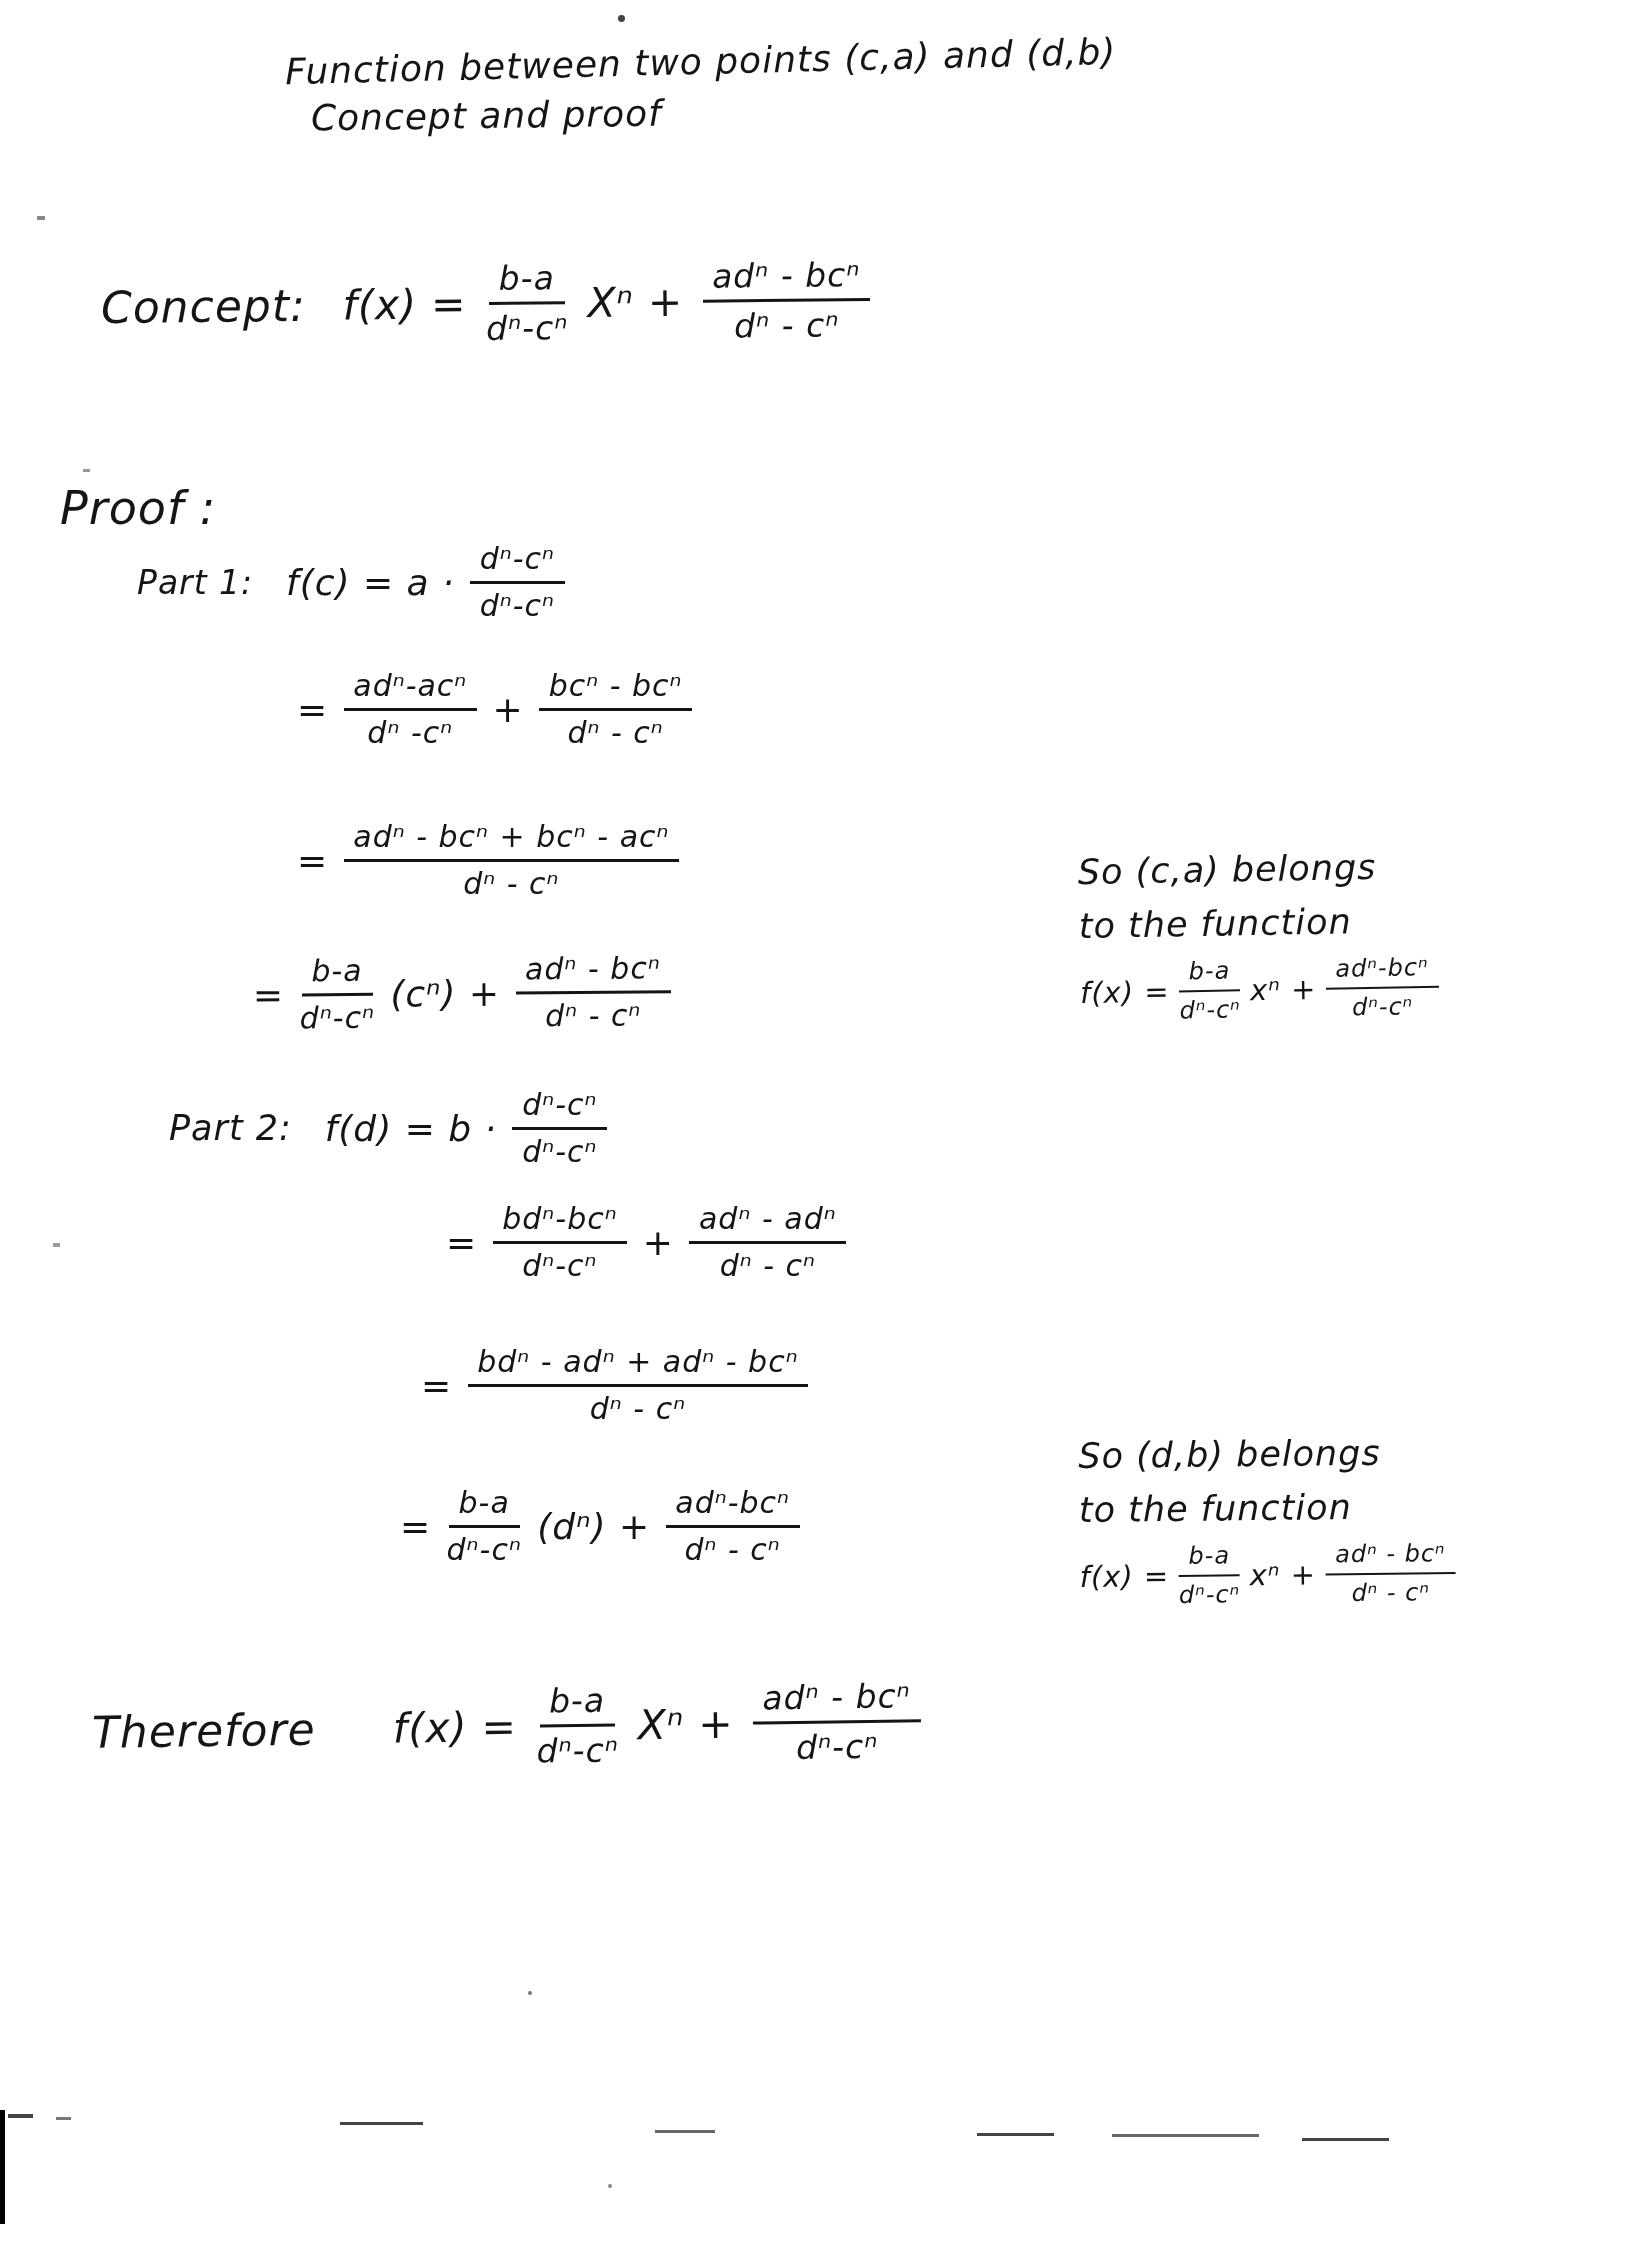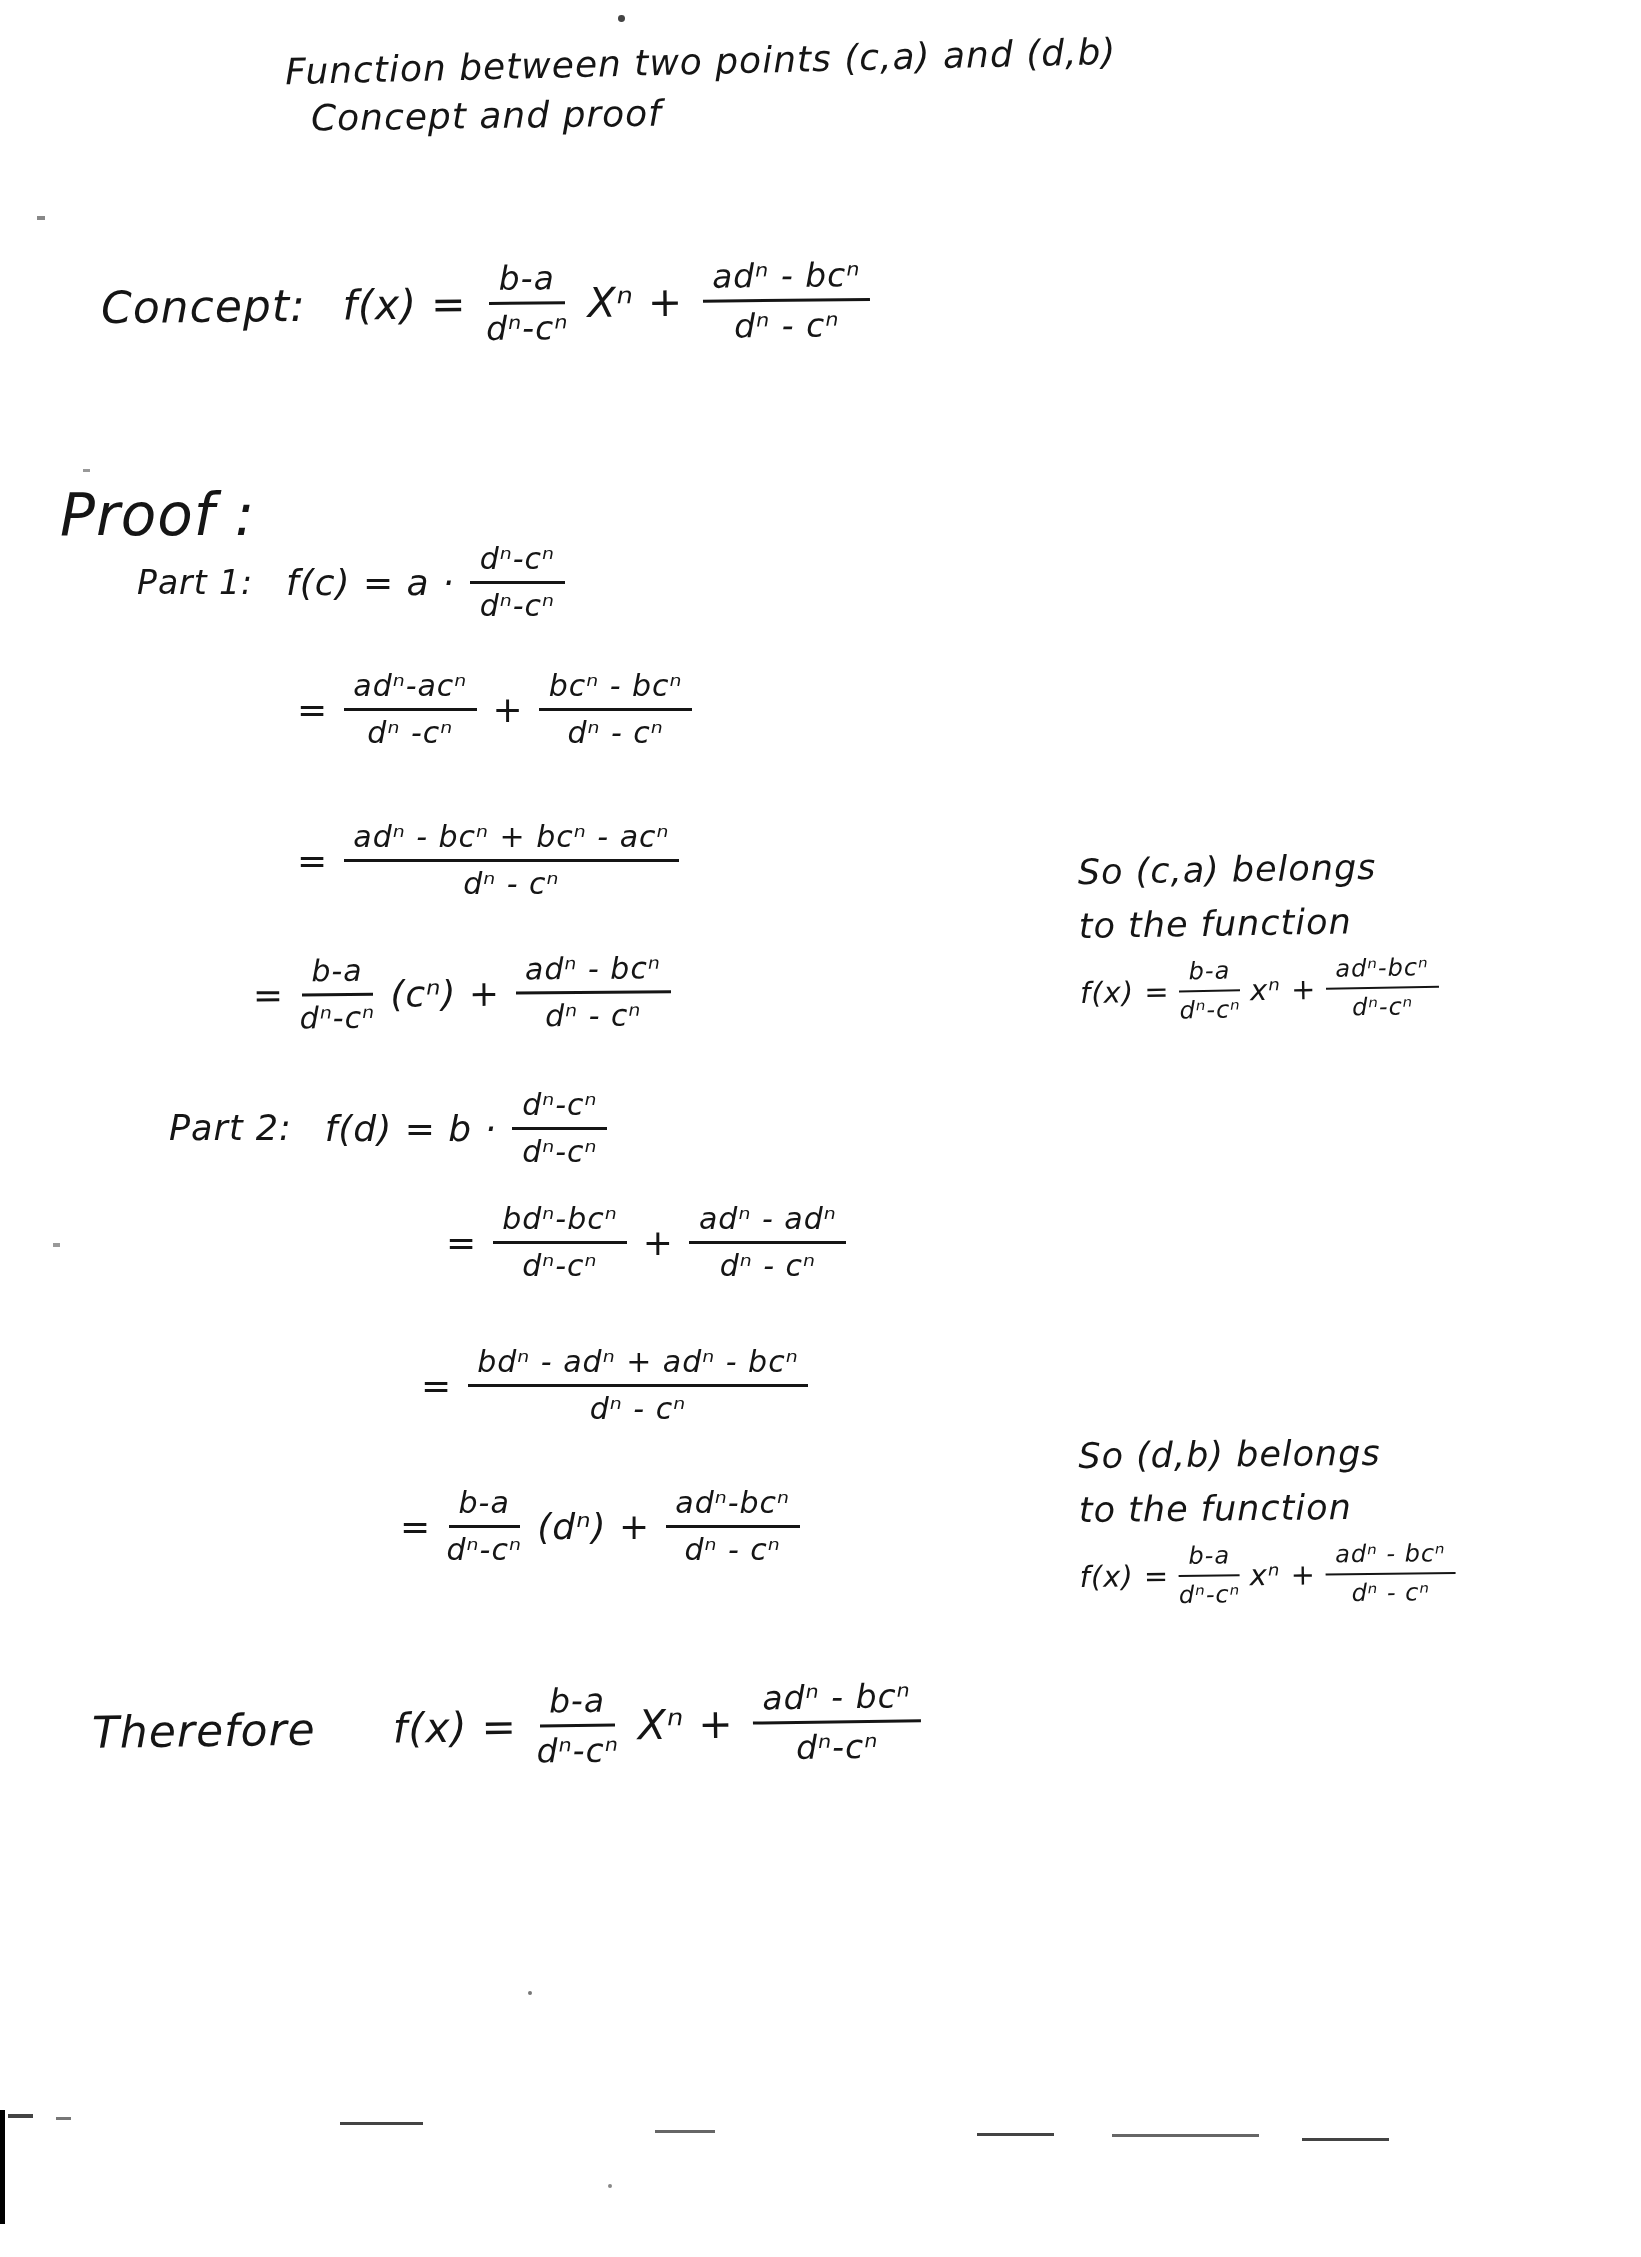--- a/index.html
+++ b/index.html
@@ -18,21 +18,21 @@
   .eq-lg .fr{font-size:33px;}
   .eq-sm{font-size:29px;gap:9.7px;}
   .eq-sm .fr{font-size:24px;}
   .eq-sm .fn{border-bottom-width:2.9px;}
   .lbl{margin-right:17.4px;}
   
   #title1{position:absolute;left:285px;top:41px;font-size:36px;transform:rotate(-1.4deg);}
   #title2{position:absolute;left:311px;top:95px;font-size:36px;transform:rotate(-0.8deg);}
   #concept{position:absolute;left:101px;top:259px;transform:rotate(-0.6deg);}
   #concept .lbl{font-size:44px;}
-  #proof-label{position:absolute;left:60px;top:481px;font-size:58px;}
+  #proof-label{position:absolute;left:60px;top:481px;font-size:46px;}
   #p1l1{position:absolute;left:137px;top:541px;}
   #p1l1 .lbl{font-size:33px;font-style:italic;}
   #p1l2{position:absolute;left:297px;top:668px;}
   #p1l3{position:absolute;left:297px;top:819px;}
   #p1l4{position:absolute;left:253px;top:952px;transform:rotate(-0.5deg);}
   #note1{position:absolute;left:1079px;top:842px;font-size:35px;line-height:1.55;transform:rotate(-1deg);}
   #note1 .eq{margin-top:5.8px;}
   #p2l1{position:absolute;left:169px;top:1087px;justify-content:space-between;}
   #p2l1 .lbl{font-size:35px;}
   #p2l2{position:absolute;left:446px;top:1201px;}

